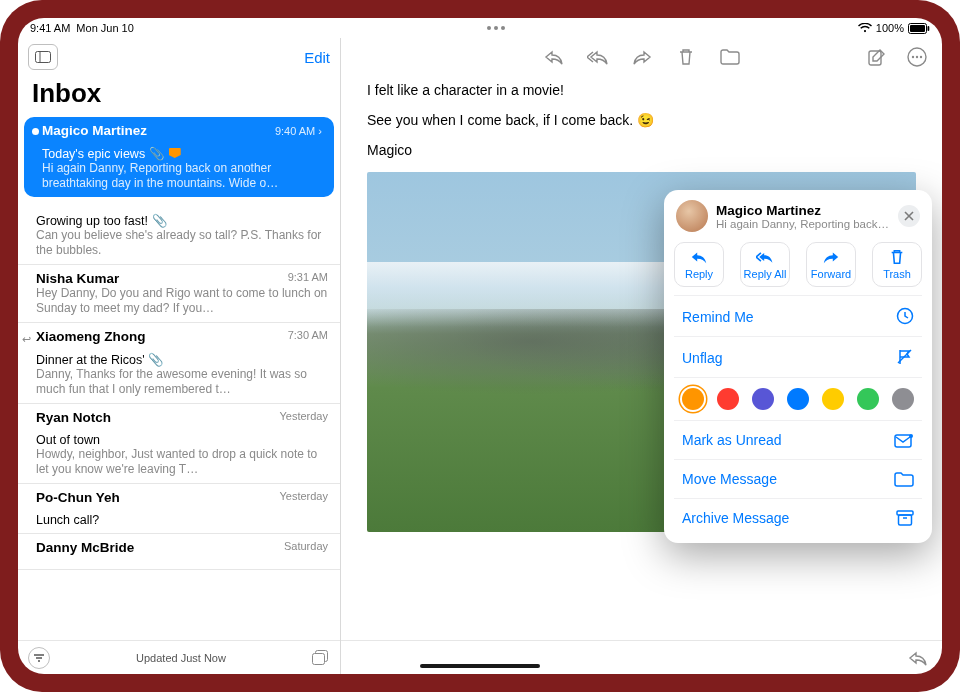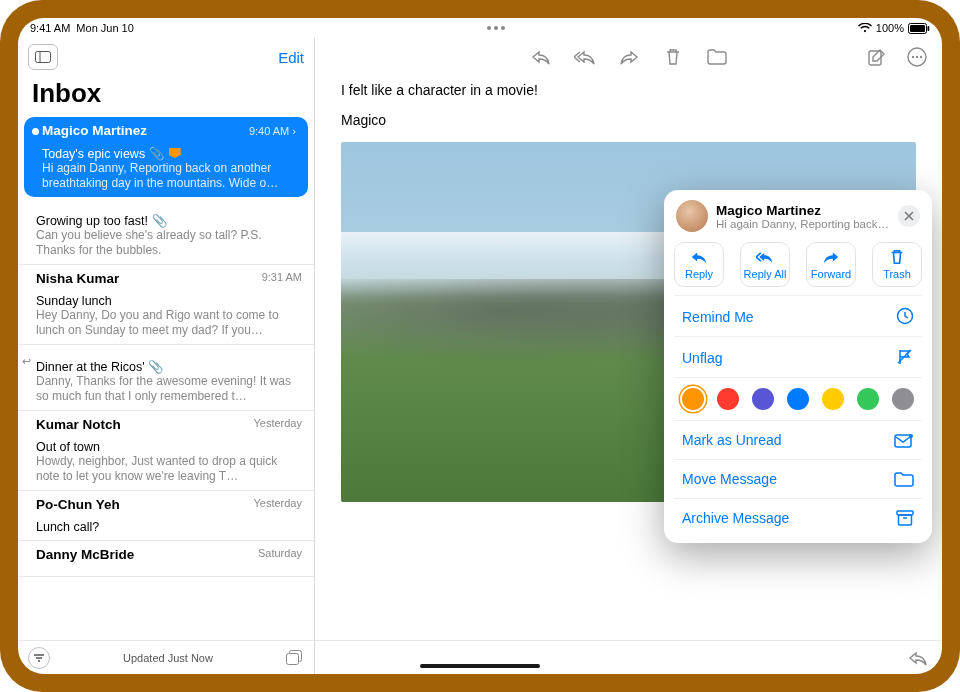--- a/index.html
+++ b/index.html
@@ -1,20 +1,20 @@
 <!DOCTYPE html>
 <html><head>
 <meta charset="utf-8">
 <style>
   * { box-sizing: border-box; margin: 0; padding: 0; font-family: -apple-system, "Helvetica Neue", Arial, sans-serif; }
   body { background: #fff; width: 960px; height: 692px; overflow: hidden; }
 
   .tablet-frame {
     width: 960px; height: 692px;
-    background: #a16207;
+    background: #7f1d1d;
     border-radius: 42px;
     padding: 18px;
     position: relative;
   }
   .screen {
     width: 100%; height: 100%;
     background: #fff;
     border-radius: 26px;
     overflow: hidden;
     position: relative;
@@ -31,21 +31,21 @@
     color: #000;
   }
   .status-bar .left { flex: 0 0 auto; display:flex; gap:6px; }
   .status-bar .center { flex: 1; display:flex; justify-content:center; }
   .status-bar .right { flex: 0 0 auto; display:flex; align-items:center; gap:4px; }
   .dots { display:flex; gap:3px; }
   .dots span { width:4px; height:4px; border-radius:50%; background:#888; }
 
   
   .content { flex:1; display:flex; overflow:hidden; position:relative; }
-  .sidebar { width: 297px; border-right:1px solid #d9d9d9; display:flex; flex-direction:column; }
+  .sidebar { width: 323px; border-right:1px solid #d9d9d9; display:flex; flex-direction:column; }
   .reader { flex:1; display:flex; flex-direction:column; position:relative; }
 
   
   .side-toolbar { height: 38px; display:flex; align-items:center; justify-content:space-between; padding: 0 10px; }
   .icon-btn { width:30px; height:26px; border:1px solid #bfbfbf; border-radius:6px; display:flex; align-items:center; justify-content:center; color:#555; }
   .txt-btn { font-size:15px; color:#007aff; }
 
   .inbox-title { font-size:26px; font-weight:700; padding: 2px 14px 6px; }
 
   .mail-list { flex:1; overflow:hidden; }
@@ -205,31 +205,34 @@
             </div>
             <div class="mail-item">
               <div class="subject">Growing up too fast!<span class="attach-ind">📎</span></div>
               <div class="preview">Can you believe she's already so tall? P.S. Thanks for the bubbles.</div>
             </div>
             <div class="mail-item">
               <div class="row1">
                 <span class="sender">Nisha Kumar</span>
                 <span class="time">9:31 AM</span>
               </div>
-              <div class="subject">Sunday lunch</div>
               <div class="preview">Hey Danny, Do you and Rigo want to come to lunch on Sunday to meet my dad? If you…</div>
             </div>
             <div class="mail-item">
               <span class="reply-ind">↩</span>
+              <div class="row1">
+                <span class="sender">Xiaomeng Zhong</span>
+                <span class="time">7:30 AM</span>
+              </div>
               <div class="subject">Dinner at the Ricos'<span class="attach-ind">📎</span></div>
               <div class="preview">Danny, Thanks for the awesome evening! It was so much fun that I only remembered t…</div>
             </div>
             <div class="mail-item">
               <div class="row1">
-                <span class="sender">Kumar Notch</span>
+                <span class="sender">Ryan Notch</span>
                 <span class="time">Yesterday</span>
               </div>
               <div class="subject">Out of town</div>
               <div class="preview">Howdy, neighbor, Just wanted to drop a quick note to let you know we're leaving T…</div>
             </div>
             <div class="mail-item">
               <div class="row1">
                 <span class="sender">Po-Chun Yeh</span>
                 <span class="time">Yesterday</span>
               </div>
@@ -306,20 +309,21 @@
                   <circle cx="6" cy="10" r="1.2" fill="currentColor"></circle>
                   <circle cx="10" cy="10" r="1.2" fill="currentColor"></circle>
                   <circle cx="14" cy="10" r="1.2" fill="currentColor"></circle>
                 </svg>
               </div>
           </div>
         </div>
 
         <div class="reader-body">
           <p>I felt like a character in a movie!</p>
+          <p>See you when I come back, if I come back. 😉</p>
           <p>Magico</p>
           <div class="photo"></div>
         </div>
 
         <div class="reader-footer">
           <div>
               <svg width="20" height="16" viewBox="0 0 20 16">
                 <path d="M8 3L2 8l6 5V10c5 0 8 2 10 5-1-6-5-9-10-9V3z" fill="none" stroke="currentColor" stroke-width="1.4"></path>
               </svg>
             </div>

